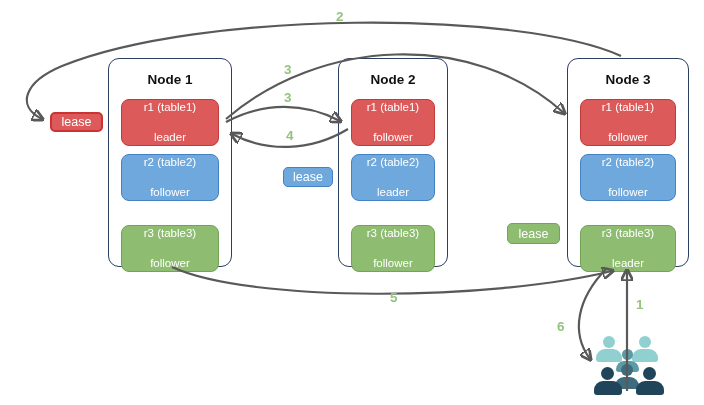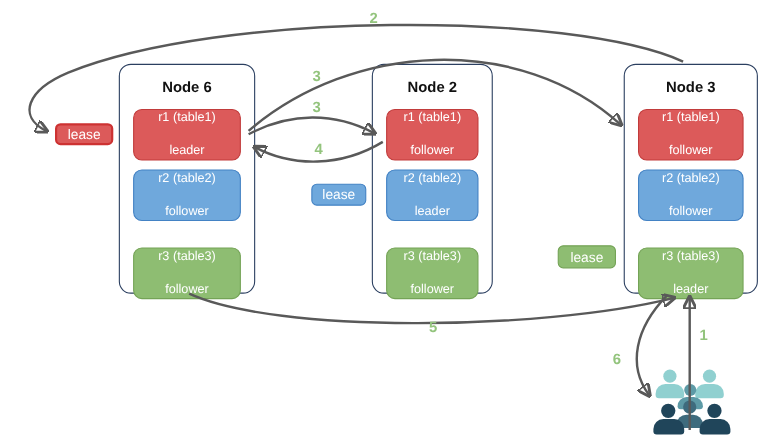--- a/index.html
+++ b/index.html
@@ -53,21 +53,21 @@
     <path d="M 621 56 C 520 10, 200 10, 62 66 C 24 82, 16 106, 42 119" marker-end="url(#ah)"></path>
     <path d="M 226 119 C 320 38, 472 30, 564 113" marker-end="url(#ah)"></path>
     <path d="M 226 122 C 264 102, 304 102, 340 121" marker-end="url(#ah)"></path>
     <path d="M 348 129 C 310 152, 266 152, 232 134" marker-end="url(#ah)"></path>
     <path d="M 172 267 C 250 303, 490 301, 612 271" marker-end="url(#ah)"></path>
     <path d="M 627 391 L 627 271" marker-end="url(#ah)"></path>
     <path d="M 606 269 C 578 298, 570 332, 590 359" marker-end="url(#ah)"></path>
   </svg>
 
   <div class="node" style="left:108px;width:124px;">
-    <div class="node-title">Node 6</div>
+    <div class="node-title">Node 1</div>
     <div class="replica red r-top">
       <span>r1 (table1)</span>
       <span>leader</span>
     </div>
     <div class="replica blue r-mid">
       <span>r2 (table2)</span>
       <span>follower</span>
     </div>
     <div class="replica green r-bot">
       <span>r3 (table3)</span>

